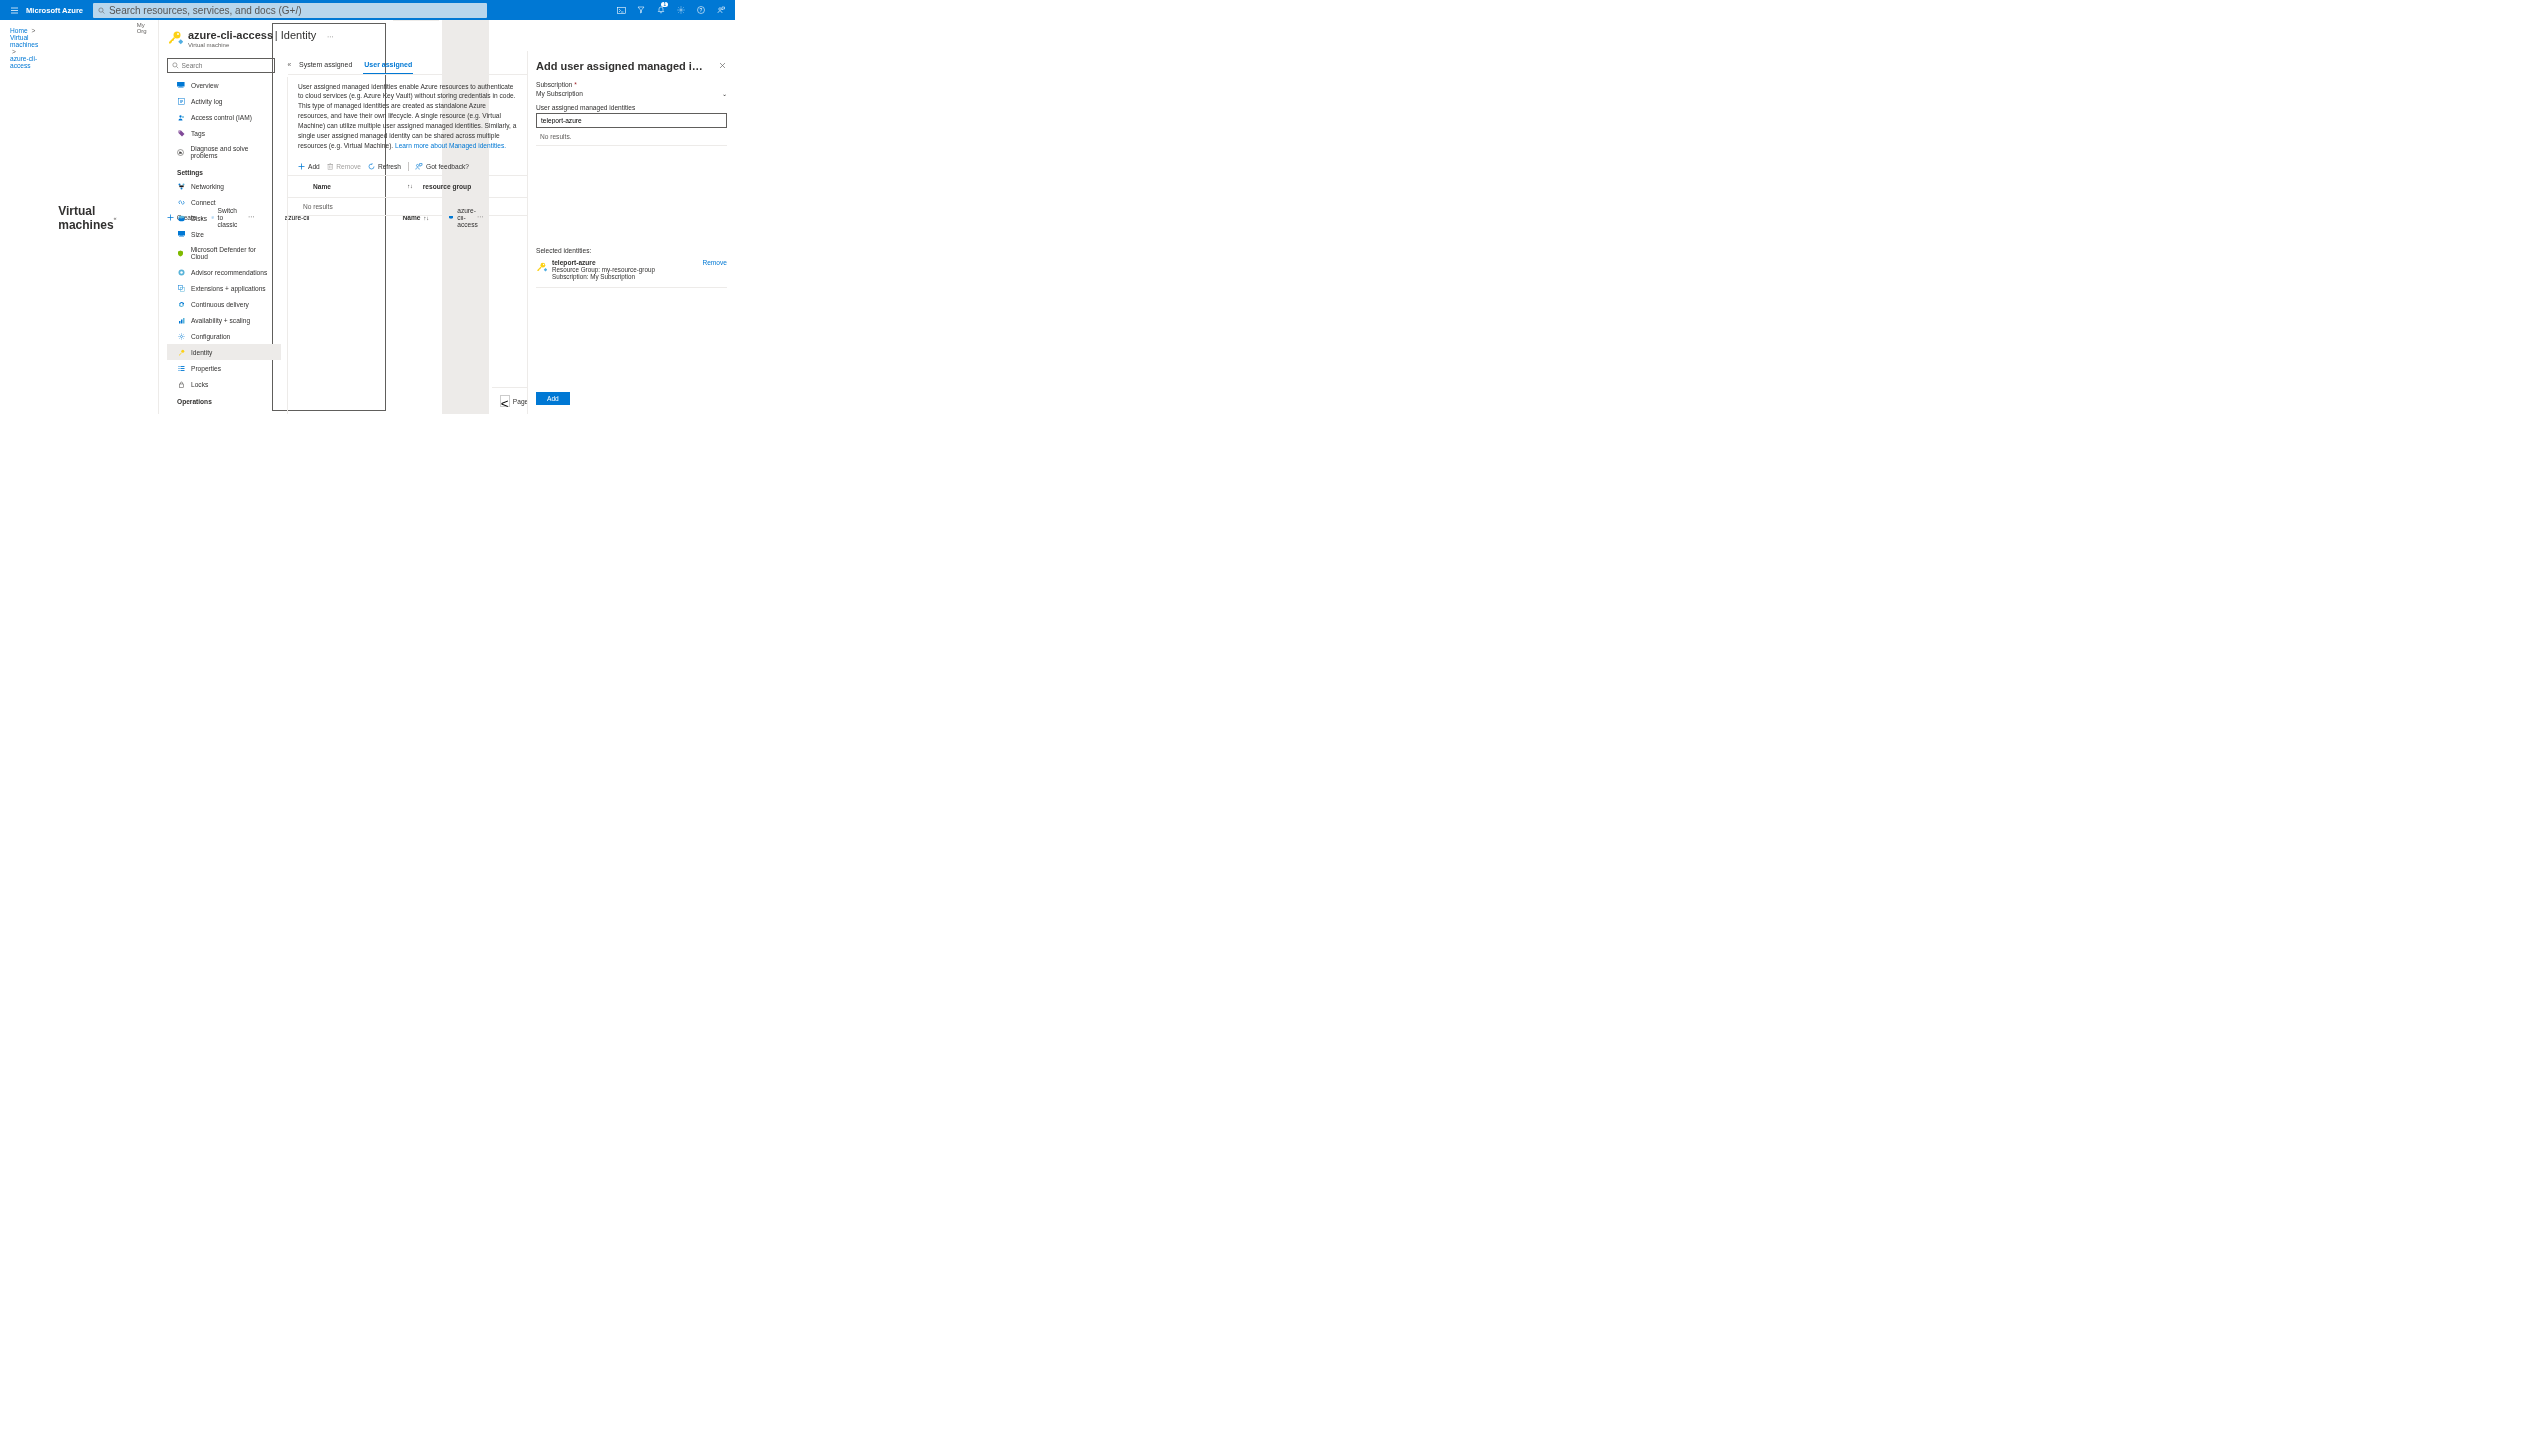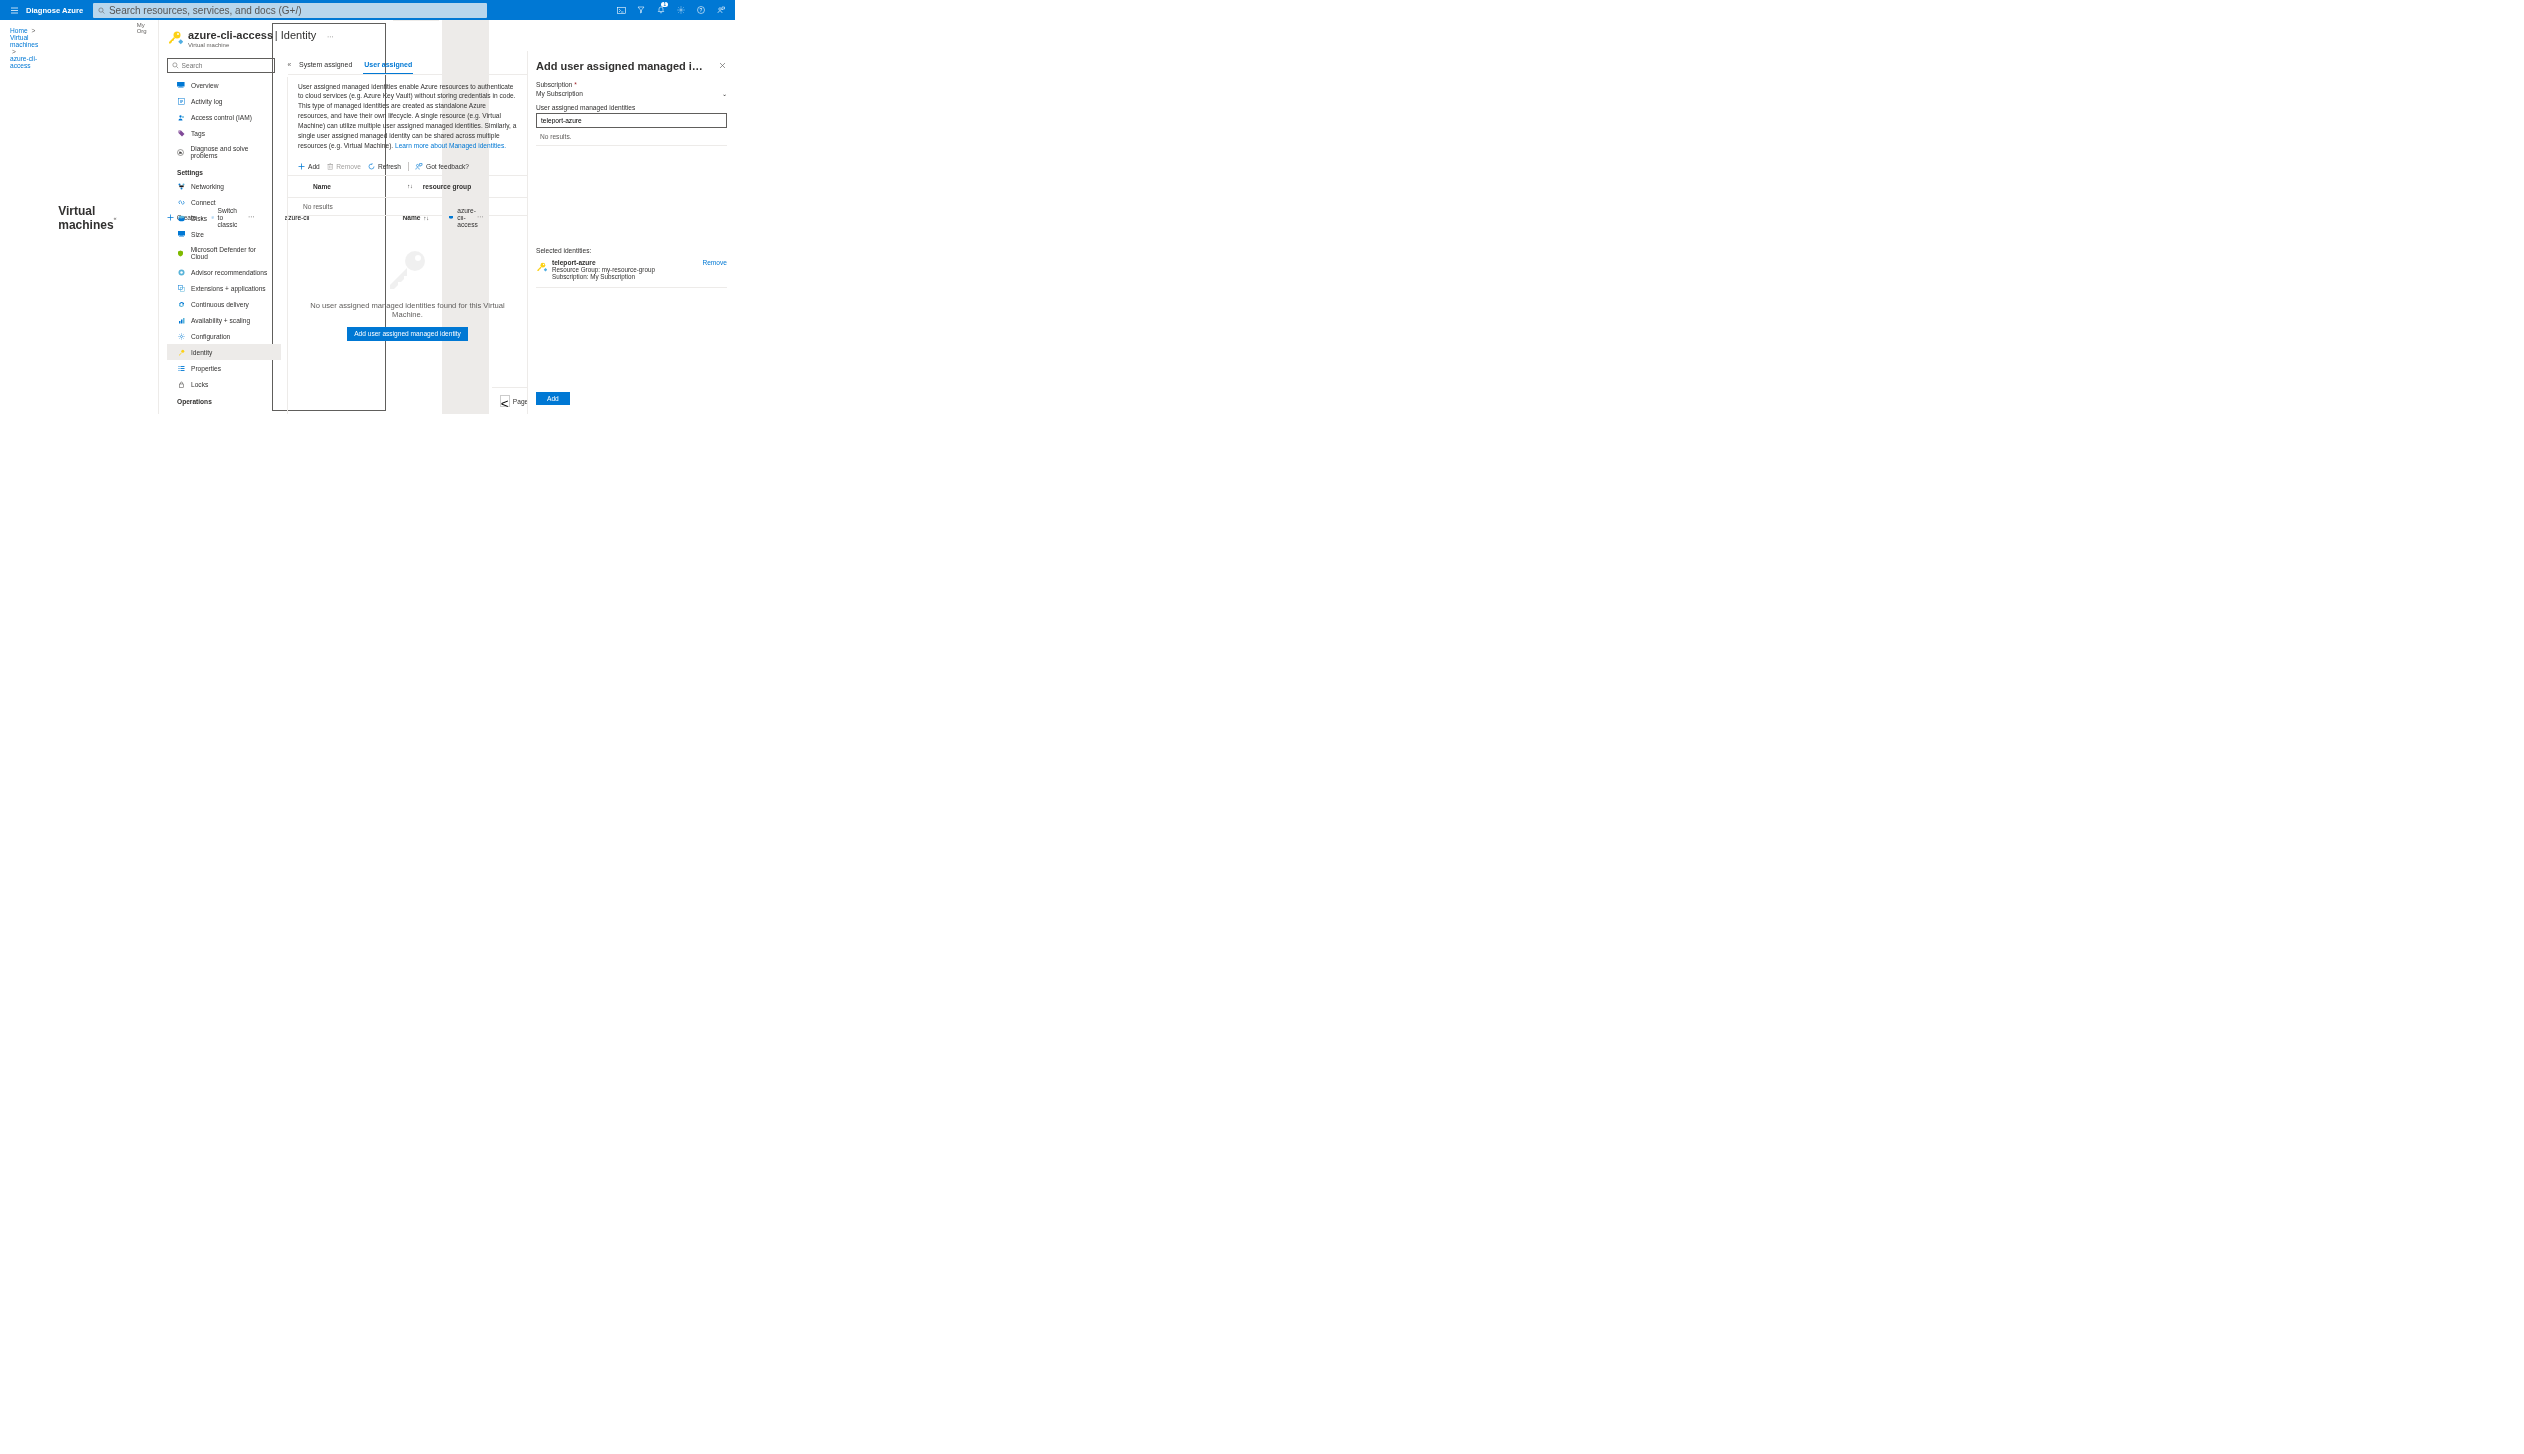--- a/index.html
+++ b/index.html
@@ -103,21 +103,21 @@
 </style>
 </head>
 <body>
 
 <div class="topbar">
   <div class="hamburger">
     <svg width="9" height="9" viewBox="0 0 18 18">
         <path stroke="#fff" stroke-width="1.5" d="M2 4h14M2 9h14M2 14h14"></path>
       </svg>
   </div>
-  <div class="brand">Diagnose Azure</div>
+  <div class="brand">Microsoft Azure</div>
   <div class="search">
     <svg width="7" height="7" viewBox="0 0 16 16">
         <circle cx="7" cy="7" r="5" fill="none" stroke="#555" stroke-width="1.3"></circle>
         <path stroke="#555" stroke-width="1.3" d="M11 11l4 4"></path>
       </svg>
     <input placeholder="Search resources, services, and docs (G+/)" style="">
   </div>
   <div class="spacer"></div>
   <div class="icon-btn">
     <svg width="9" height="7" viewBox="0 0 18 14">
@@ -458,31 +458,20 @@
           <div style="width:15px;"></div>
           <div class="th">
               <span>Name</span>
             </div>
           <span class="chev" style="margin-right:10px;">↑↓</span>
           <div class="th">
               <span>resource group</span>
             </div>
         </div>
         <div class="no-results-row">No results</div>
-        <div class="empty-state">
-          <div class="big-key">
-            <svg width="45" height="45" viewBox="0 0 90 90">
-                <circle cx="60" cy="30" r="20" fill="#d0d0d0"></circle>
-                <circle cx="66" cy="24" r="6" fill="#fff"></circle>
-                <path fill="#d0d0d0" d="M44 44L10 78v8h8l8-8v-6h6l6-6v-6h6z"></path>
-              </svg>
-          </div>
-          <div class="msg">No user assigned managed identities found for this Virtual Machine.</div>
-          <button class="primary-btn">Add user assigned managed identity</button>
-        </div>
       </div>
 
       <div class="flyout">
         <div class="fly-head">
           <h2>Add user assigned managed i…</h2>
           <div class="close">
             <svg width="7" height="7" viewBox="0 0 14 14">
                 <path stroke="#605e5c" stroke-width="1.3" d="M2 2l10 10M12 2L2 12"></path>
               </svg>
           </div>

